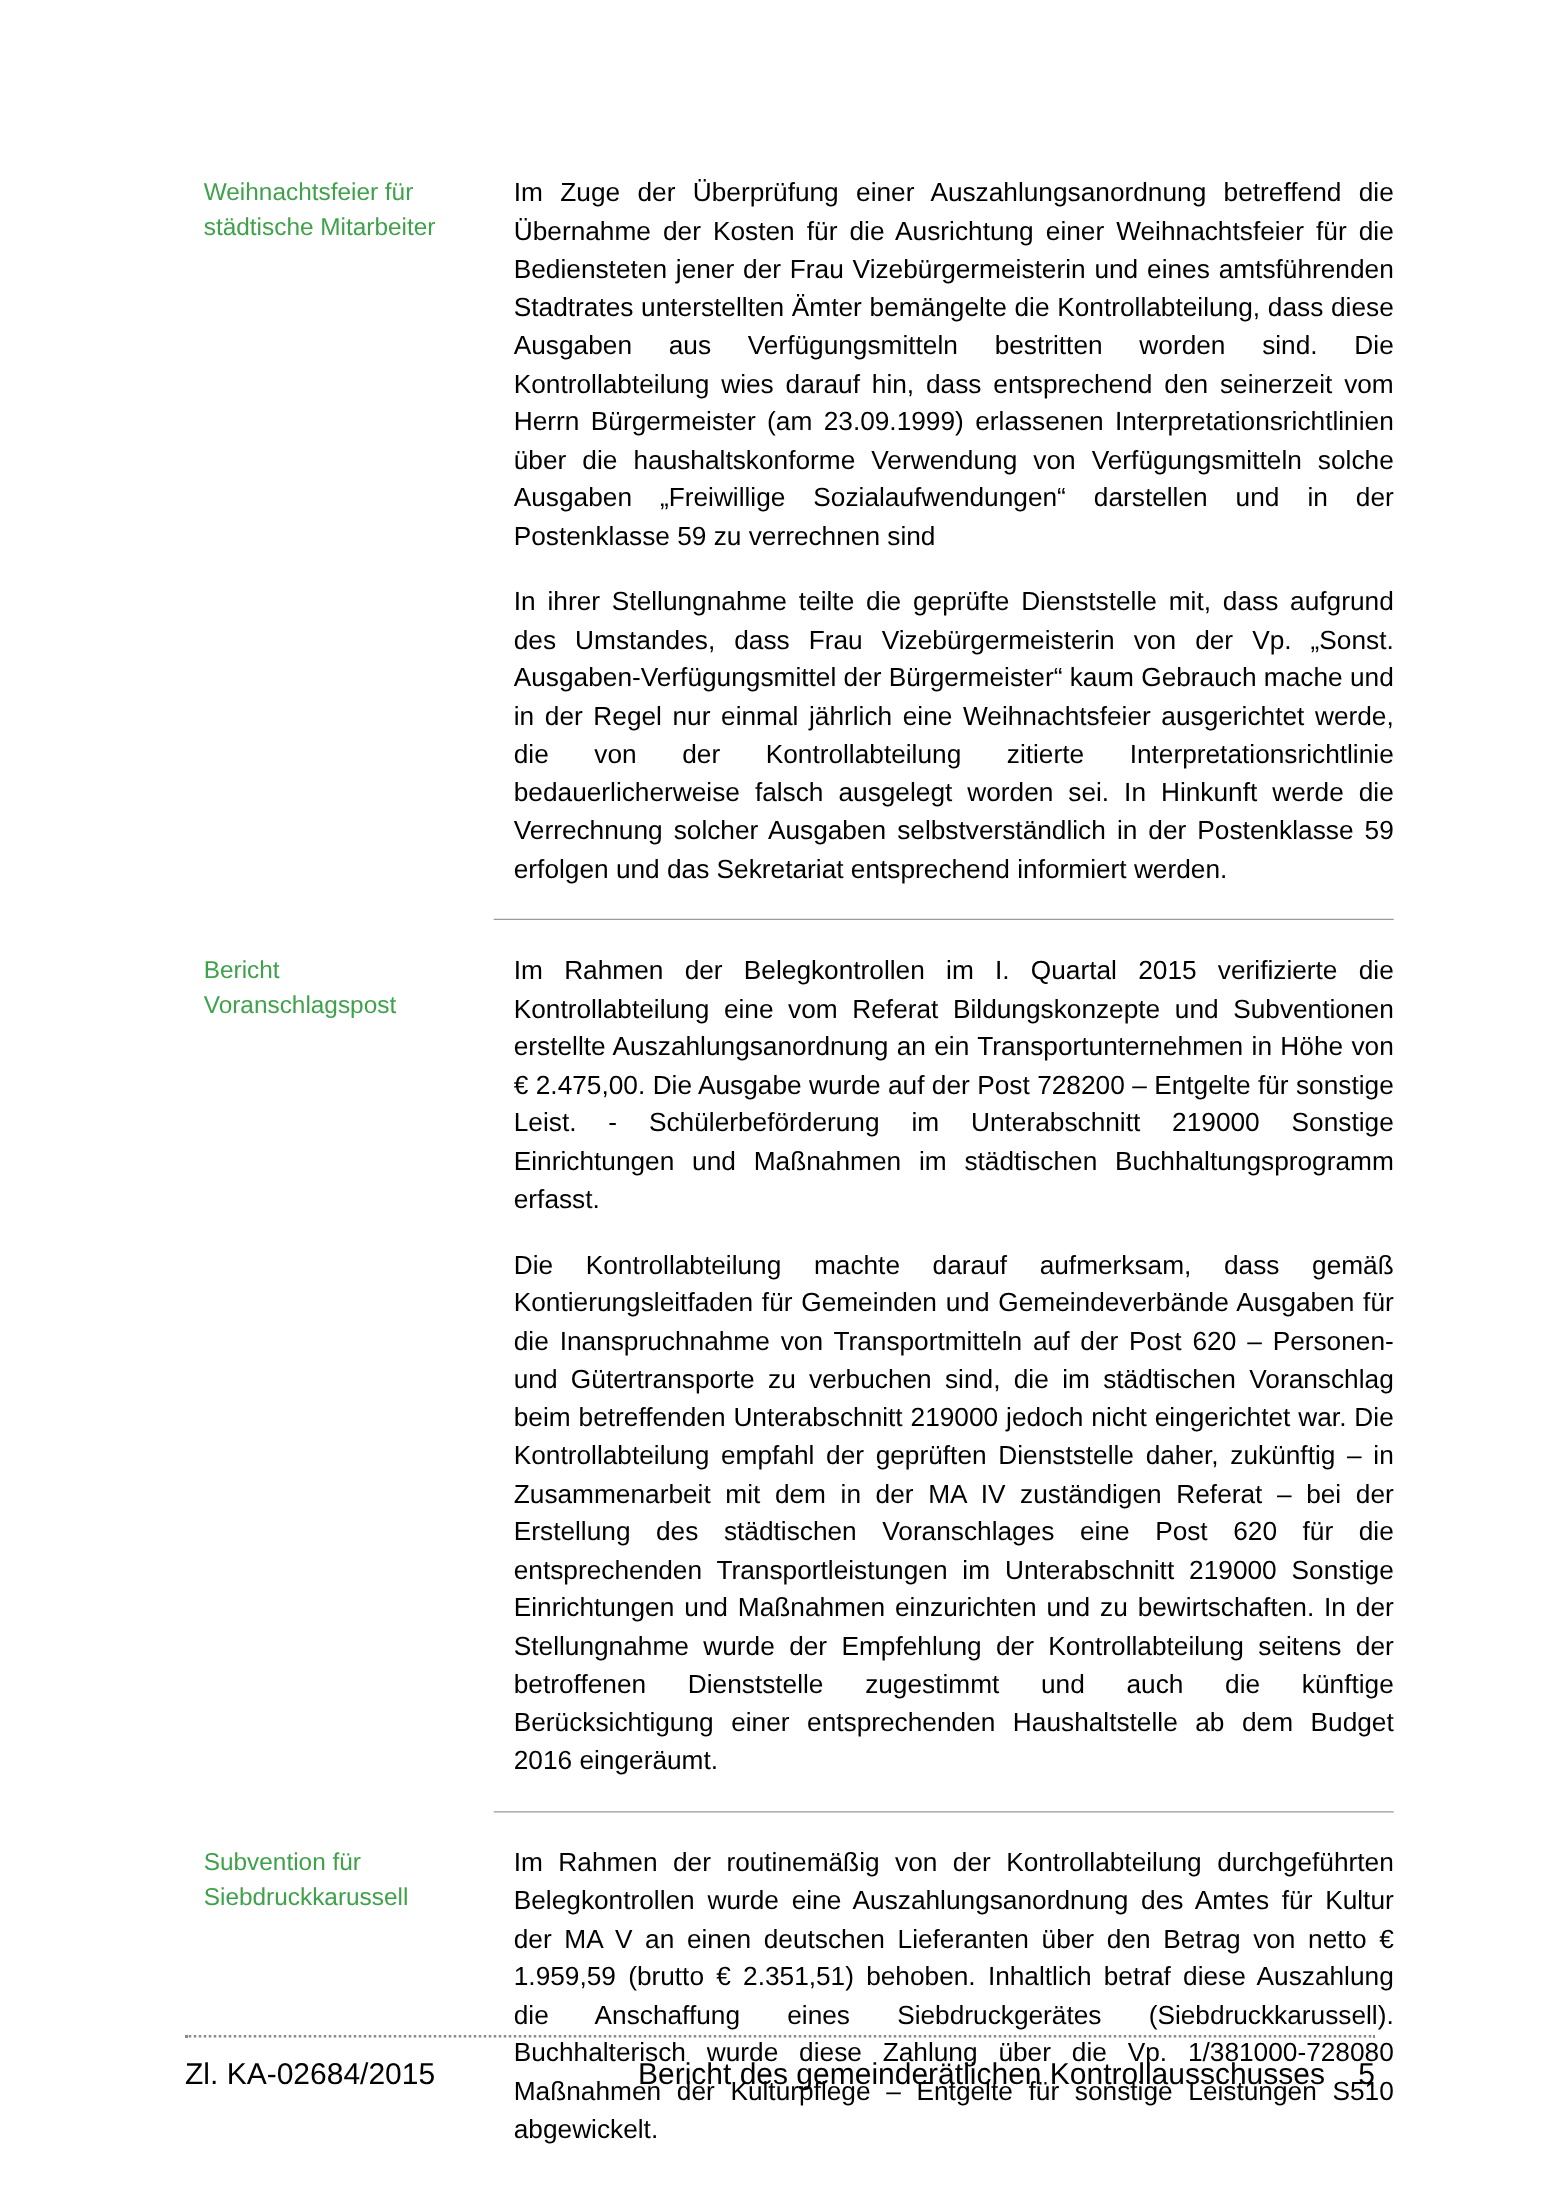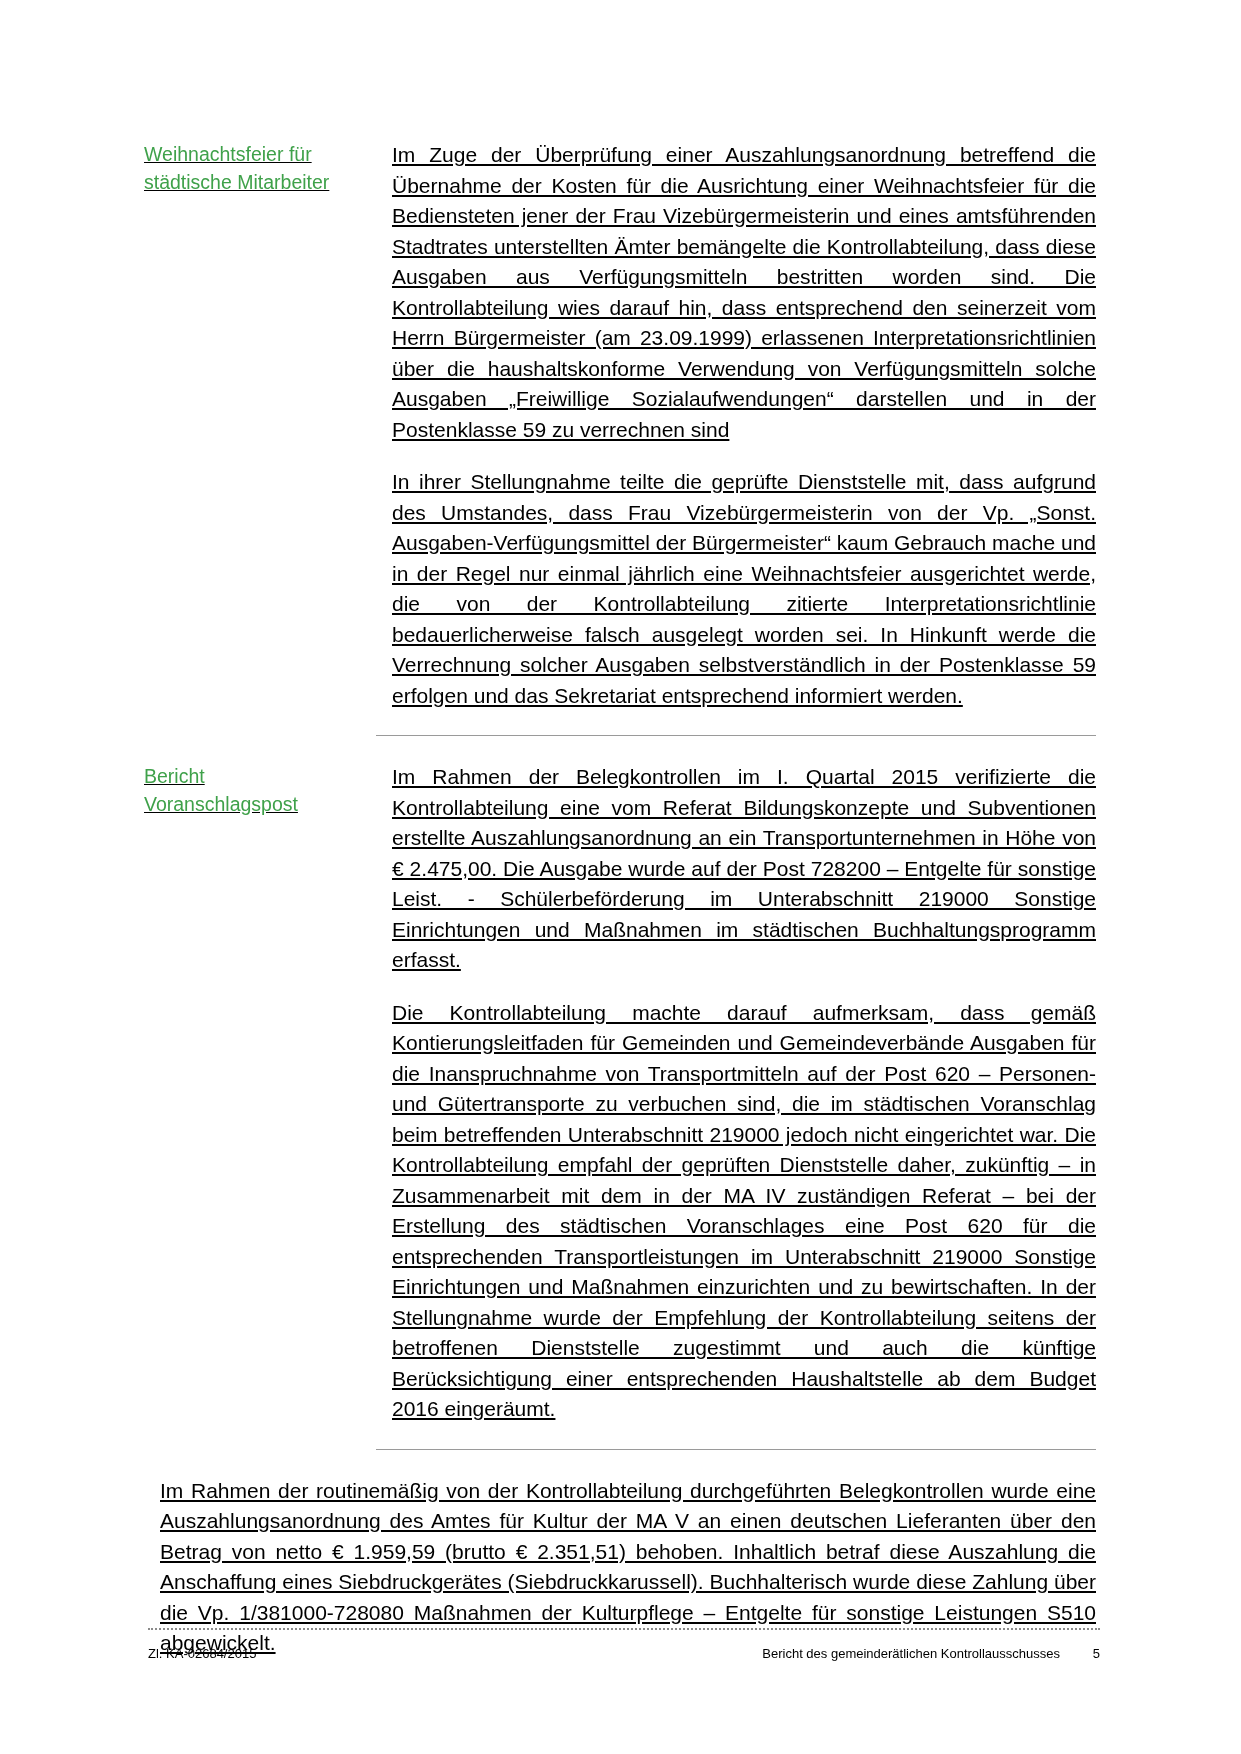--- a/index.html
+++ b/index.html
@@ -14,24 +14,23 @@
   .page {
     position: relative;
     width: 1241px;
     height: 1754px;
     background: #ffffff;
     box-sizing: border-box;
     overflow: hidden;
   }
   .content {
     position: absolute;
-    left: 144px;
+    left: 163px;
     top: 140px;
     width: 952px;
-    text-decoration: underline;
   }
   .section {
     display: flex;
     align-items: flex-start;
     width: 100%;
   }
   .margin-label {
     width: 232px;
     flex: 0 0 232px;
     color: #3fa14a;
@@ -77,21 +76,21 @@
   }
   .dotted {
     border-top: 2px dotted #8a8a8a;
     width: 100%;
     height: 0;
     margin-bottom: 16px;
   }
   .footer-row {
     display: flex;
     align-items: baseline;
-    font-size: 13px;
+    font-size: 24px;
     width: 100%;
   }
   .footer-left {
     flex: 0 0 auto;
     width: 300px;
   }
   .footer-center {
     flex: 1 1 auto;
     text-align: right;
   }
@@ -128,20 +127,21 @@
         <p class="para">Die Kontrollabteilung machte darauf aufmerksam, dass gemäß Kontierungsleitfaden für Gemeinden und Gemeindeverbände Ausgaben für die Inanspruchnahme von Transportmitteln auf der Post 620 – Personen- und Gütertransporte zu verbuchen sind, die im städtischen Voranschlag beim betreffenden Unterabschnitt 219000 jedoch nicht eingerichtet war. Die Kontrollabteilung empfahl der geprüften Dienststelle daher, zukünftig – in Zusammenarbeit mit dem in der MA IV zuständigen Referat – bei der Erstellung des städtischen Voranschlages eine Post 620 für die entsprechenden Transportleistungen im Unterabschnitt 219000 Sonstige Einrichtungen und Maßnahmen einzurichten und zu bewirtschaften. In der Stellungnahme wurde der Empfehlung der Kontrollabteilung seitens der betroffenen Dienststelle zugestimmt und auch die künftige Berücksichtigung einer entsprechenden Haushaltstelle ab dem Budget 2016 eingeräumt.</p>
       </div>
     </div>
 
     <div class="rule-wrap">
       <div class="rule-spacer"></div>
       <div class="rule"></div>
     </div>
 
     <div class="section">
+      <div class="margin-label">Subvention für Siebdruckkarussell</div>
       <div class="body-col">
         <p class="para">Im Rahmen der routinemäßig von der Kontrollabteilung durchgeführten Belegkontrollen wurde eine Auszahlungsanordnung des Amtes für Kultur der MA V an einen deutschen Lieferanten über den Betrag von netto € 1.959,59 (brutto € 2.351,51) behoben. Inhaltlich betraf diese Auszahlung die Anschaffung eines Siebdruckgerätes (Siebdruckkarussell). Buchhalterisch wurde diese Zahlung über die Vp. 1/381000-728080 Maßnahmen der Kulturpflege – Entgelte für sonstige Leistungen S510 abgewickelt.</p>
       </div>
     </div>
 
   </div>
 
   <div class="footer">
     <div class="dotted"></div>
     <div class="footer-row">

